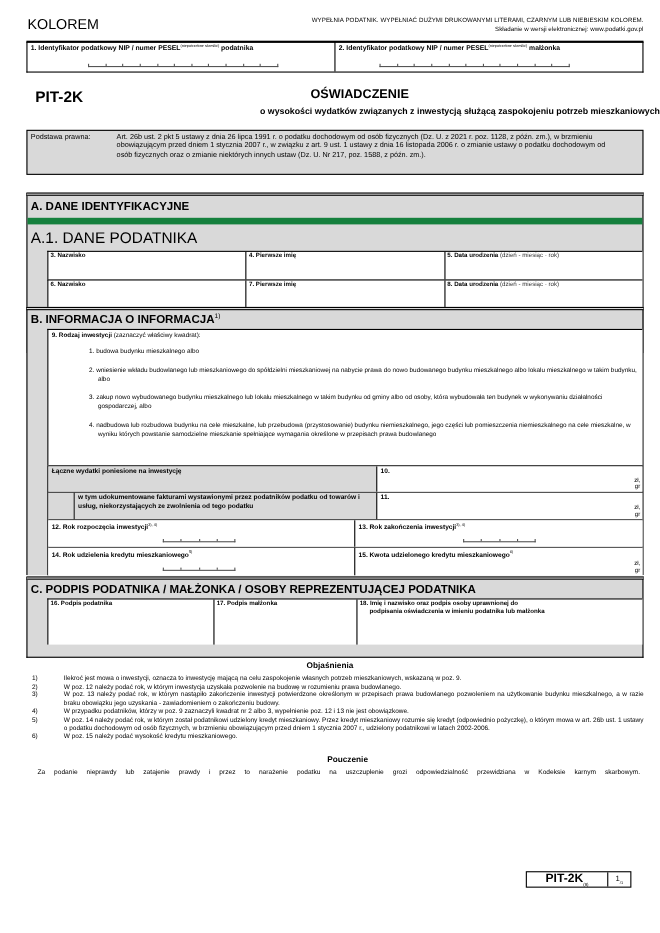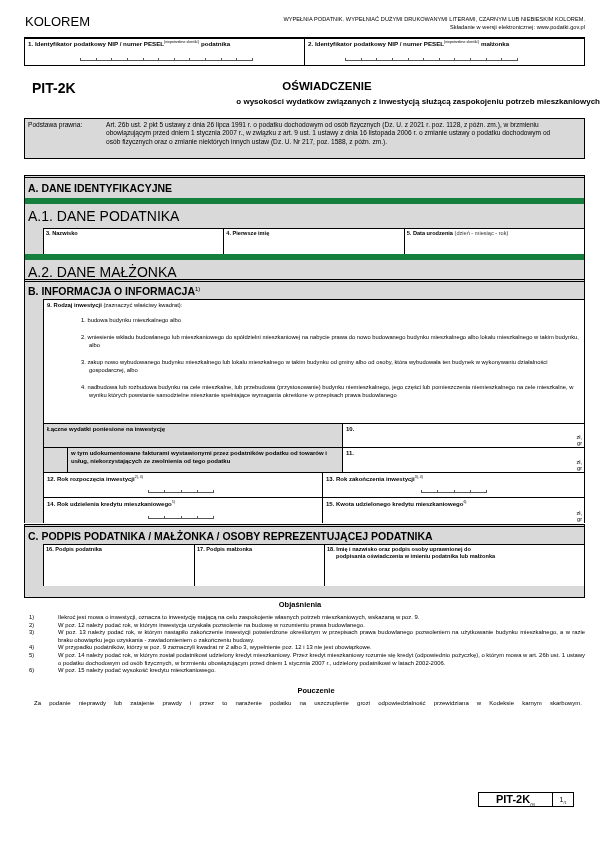--- a/index.html
+++ b/index.html
@@ -118,21 +118,20 @@
 </div>
 
 <div class="abs sec-frame dbl" style="top:159px; height:146px;margin-top:16px;">
   <div class="h1">A. DANE IDENTYFIKACYJNE</div>
   <div class="h2">A.1. DANE PODATNIKA</div>
   <div class="fieldrow" style="height:26px;">
     <div class="fcell"><span>3. Nazwisko</span></div>
     <div class="fcell"><span>4. Pierwsze imię</span></div>
     <div class="fcell"><span>5. Data urodzenia</span><span class="n"> (dzień - miesiąc - rok)</span></div>
   </div>
-  <div class="h2">A.2. DANE MAŁŻONKA</div>
   <div class="fieldrow" style="height:26px;">
     <div class="fcell"><span>6. Nazwisko</span></div>
     <div class="fcell"><span>7. Pierwsze imię</span></div>
     <div class="fcell"><span>8. Data urodzenia</span><span class="n"> (dzień - miesiąc - rok)</span></div>
   </div>
 </div>
 
 <div class="abs sec-frame dbl" style="top:279px; height:244px;">
   <div class="h1" style="padding:3px 3px 2px 3px;">
     <span>B. INFORMACJA O INFORMACJA</span><sup style="font-size:6px; font-weight:normal;">1)</sup>

